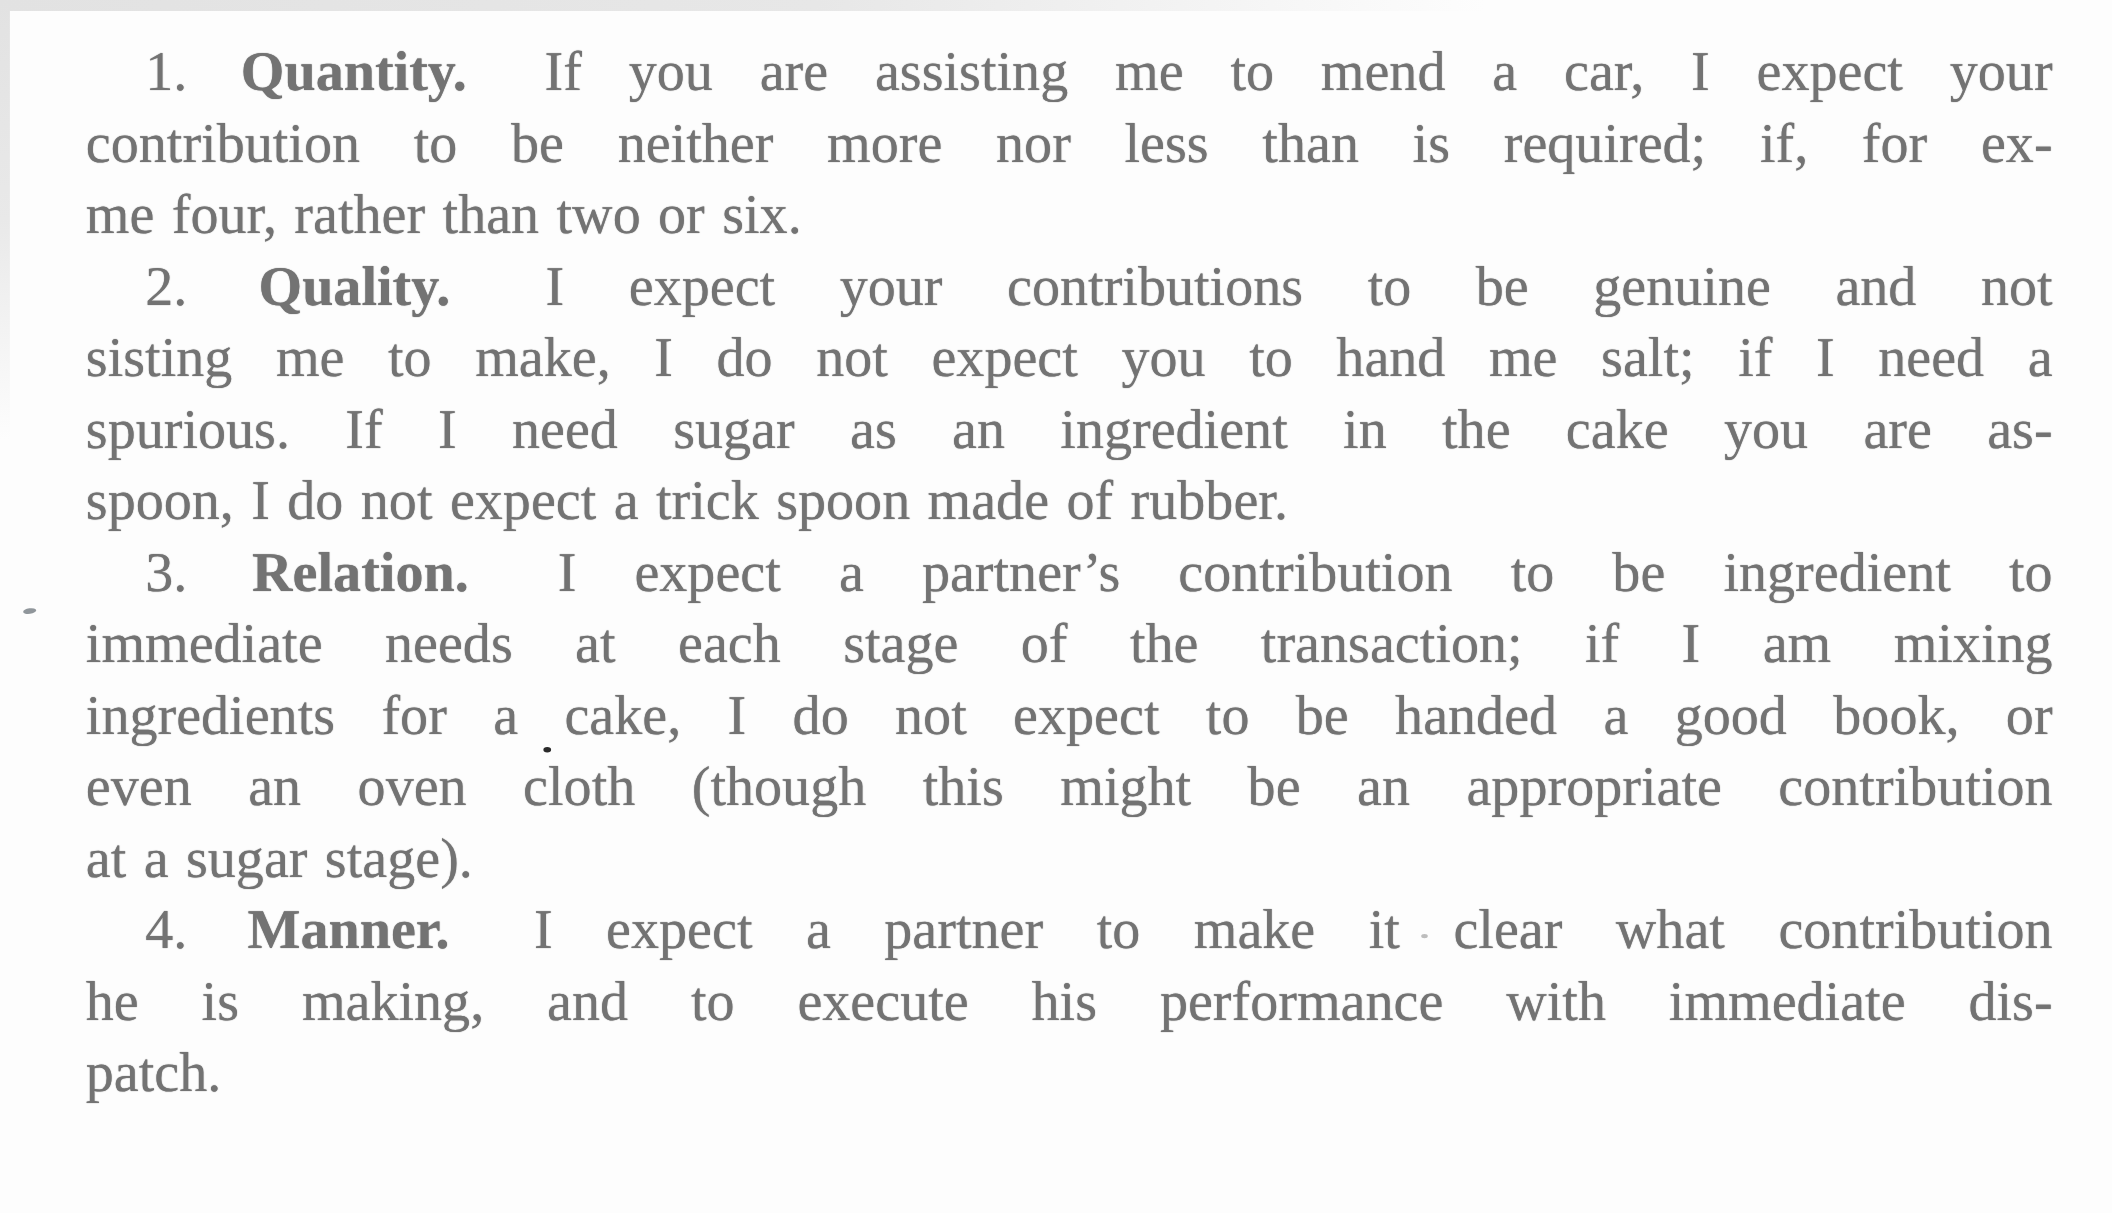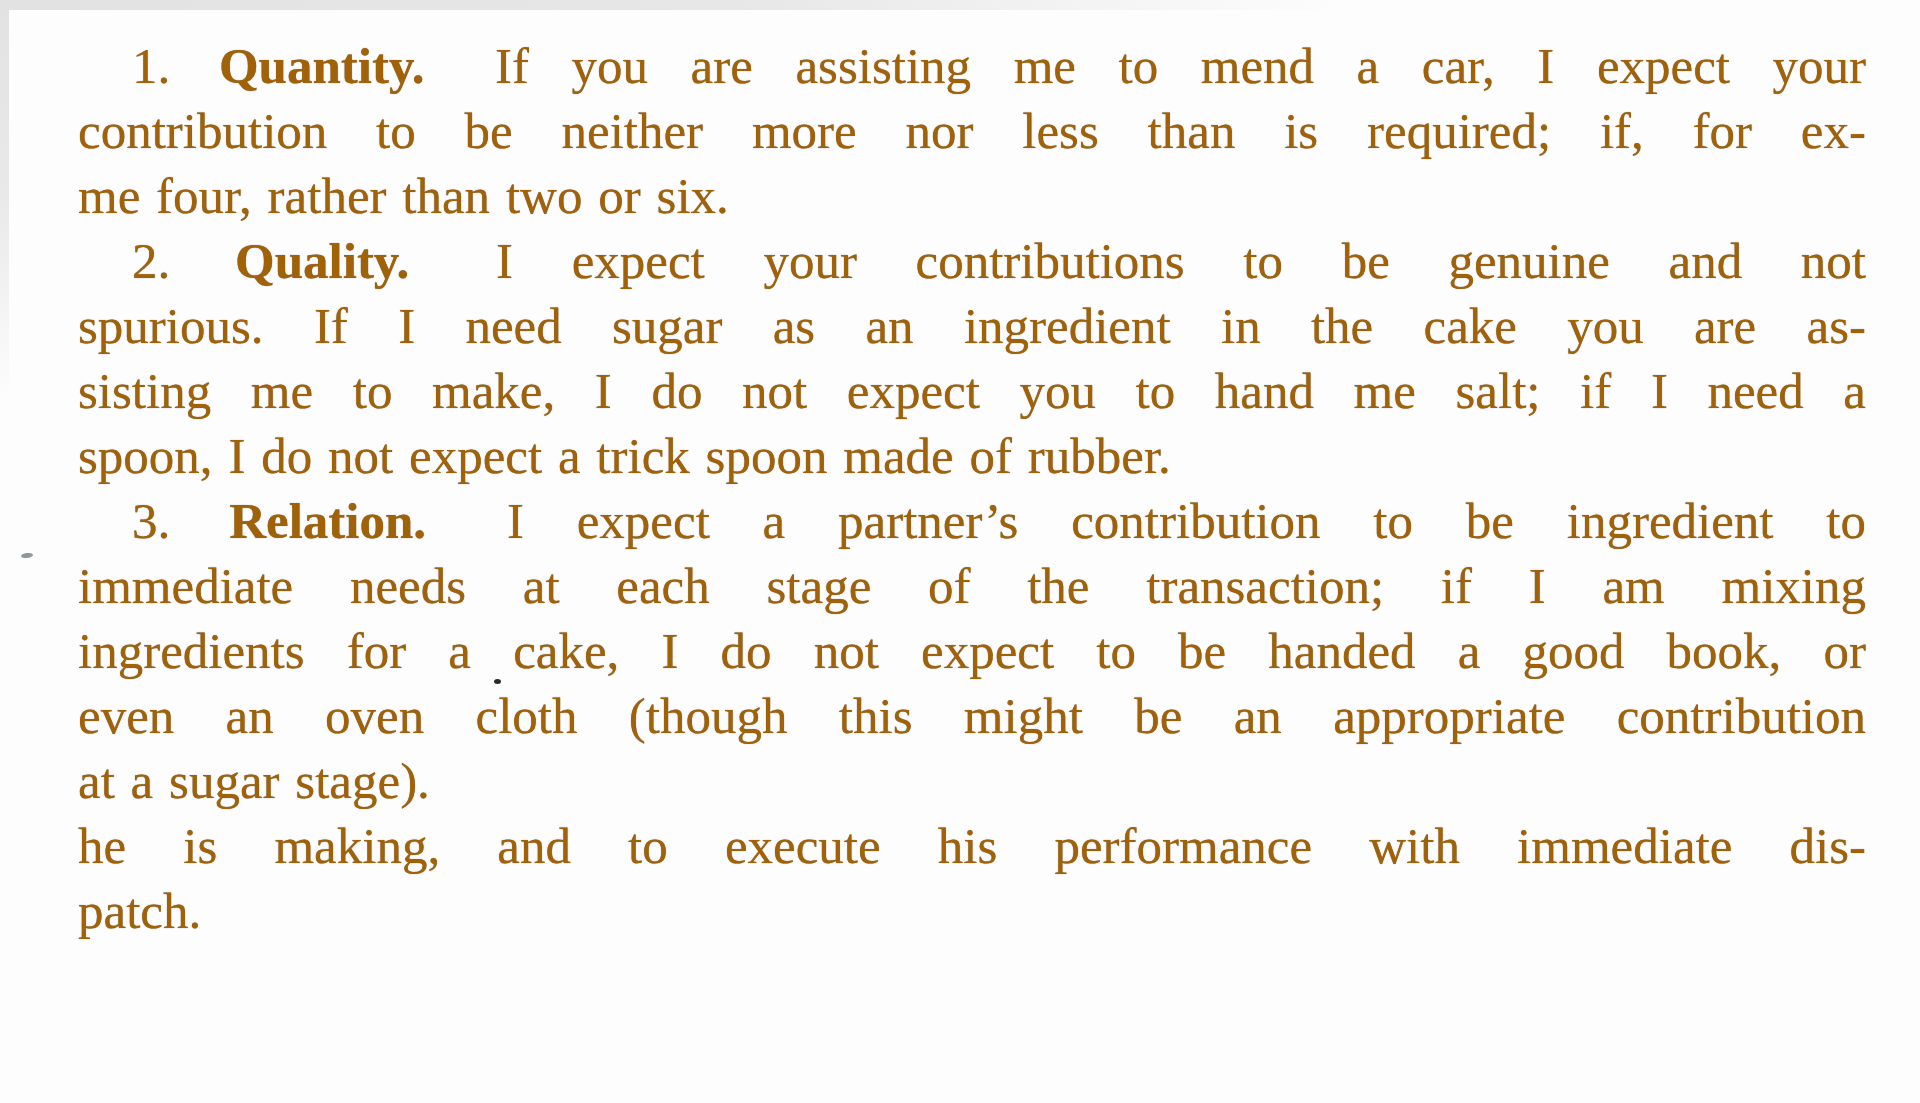--- a/index.html
+++ b/index.html
@@ -37,21 +37,21 @@
   .speck-3 { left: 1292px; top: 849px; width: 6px; height: 4px; background: #bdbdbd; }
 
   .text-block {
     position: absolute;
     left: 78px;
     top: 34px;
     width: 1788px;
     font-family: "Liberation Serif", "DejaVu Serif", serif;
     font-size: 51px;
     line-height: 65px;
-    color: #a16207;
+    color: #737373;
     word-spacing: 0.06em;
     text-shadow: 0 0 1px rgba(10,10,10,0.55);
   }
   .line {
     text-align: justify;
     text-align-last: justify;
     white-space: nowrap;
     overflow: visible;
   }
   .line.justified { white-space: normal; }
@@ -80,32 +80,33 @@
   <div class="text-block">
 
     <div>
       <div class="line first justified"><span class="item-number">1.</span> <span class="maxim-term">Quantity.</span> <span>If you are assisting me to mend a car, I expect your</span></div>
       <div class="line justified">contribution to be neither more nor less than is required; if, for ex-</div>
       <div class="line last">me four, rather than two or six.</div>
     </div>
 
     <div>
       <div class="line first justified"><span class="item-number">2.</span> <span class="maxim-term">Quality.</span> <span>I expect your contributions to be genuine and not</span></div>
+      <div class="line justified">sisting me to make, I do not expect you to hand me salt; if I need a</div>
       <div class="line justified">spurious. If I need sugar as an ingredient in the cake you are as-</div>
-      <div class="line justified">sisting me to make, I do not expect you to hand me salt; if I need a</div>
       <div class="line last">spoon, I do not expect a trick spoon made of rubber.</div>
     </div>
 
     <div>
       <div class="line first justified"><span class="item-number">3.</span> <span class="maxim-term">Relation.</span> <span>I expect a partner’s contribution to be ingredient to</span></div>
       <div class="line justified">immediate needs at each stage of the transaction; if I am mixing</div>
       <div class="line justified">ingredients for a cake, I do not expect to be handed a good book, or</div>
       <div class="line justified">even an oven cloth (though this might be an appropriate contribution</div>
       <div class="line last">at a sugar stage).</div>
     </div>
 
     <div>
+      <div class="line first justified"><span class="item-number">4.</span> <span class="maxim-term">Manner.</span> <span>I expect a partner to make it clear what contribution</span></div>
       <div class="line justified">he is making, and to execute his performance with immediate dis-</div>
       <div class="line last">patch.</div>
     </div>
 
   </div>
 </div>
 
 </body></html>

